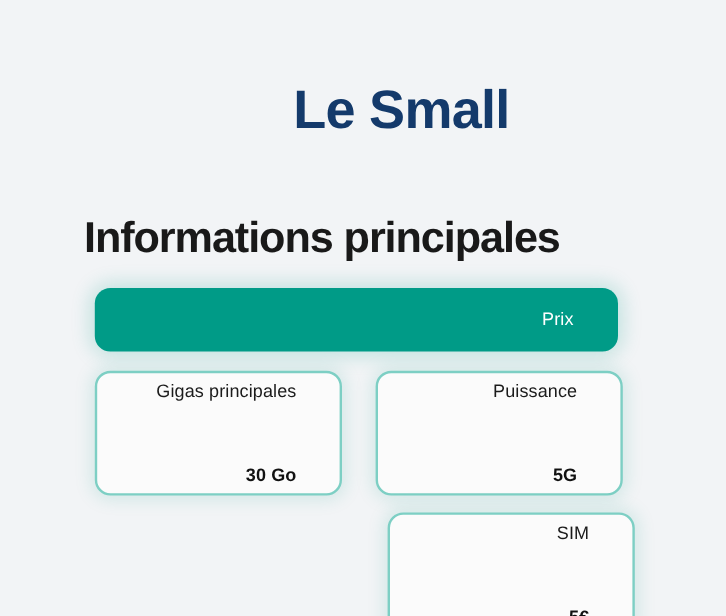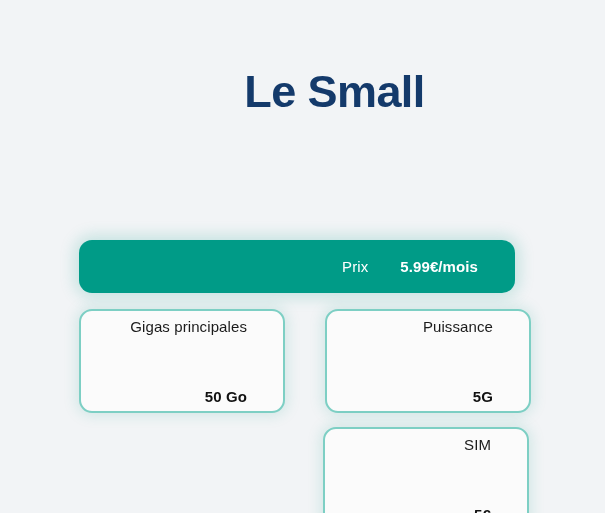--- a/index.html
+++ b/index.html
@@ -116,42 +116,42 @@
   .card-info .i-value {
     margin-top: 21px;
     font-size: 15px;
     font-weight: bold;
     color: #111111;
     letter-spacing: 0.1px;
     text-align: right;
   }
 
   .pos-r1c1 { left: 47px;  top: 277px; }
-  .pos-r1c2 { left: 281px; top: 277px; margin-left: 12px; }
+  .pos-r1c2 { left: 281px; top: 277px; }
   .pos-r2c1 { left: 47px;  top: 395px; }
   .pos-r2c2 { left: 291px; top: 395px; }
 </style>
 </head>
 <body>
 
 <div class="page">
 
   <h1 class="page-title">Le Small</h1>
 
+  <h2 class="section-heading">Informations principales</h2>
 
   <div class="cards">
 
     <div class="card-featured">
       <span class="f-label">Prix</span>
-      <span class="f-value">5.99€/mois</span>
     </div>
 
     <div class="card-info pos-r1c1">
       <span class="i-label">Gigas principales</span>
-      <span class="i-value">50 Go</span>
+      <span class="i-value">30 Go</span>
     </div>
 
     <div class="card-info pos-r1c2">
       <span class="i-label">Puissance</span>
       <span class="i-value">5G</span>
     </div>
 
 
     <div class="card-info pos-r2c2">
       <span class="i-label">SIM</span>

